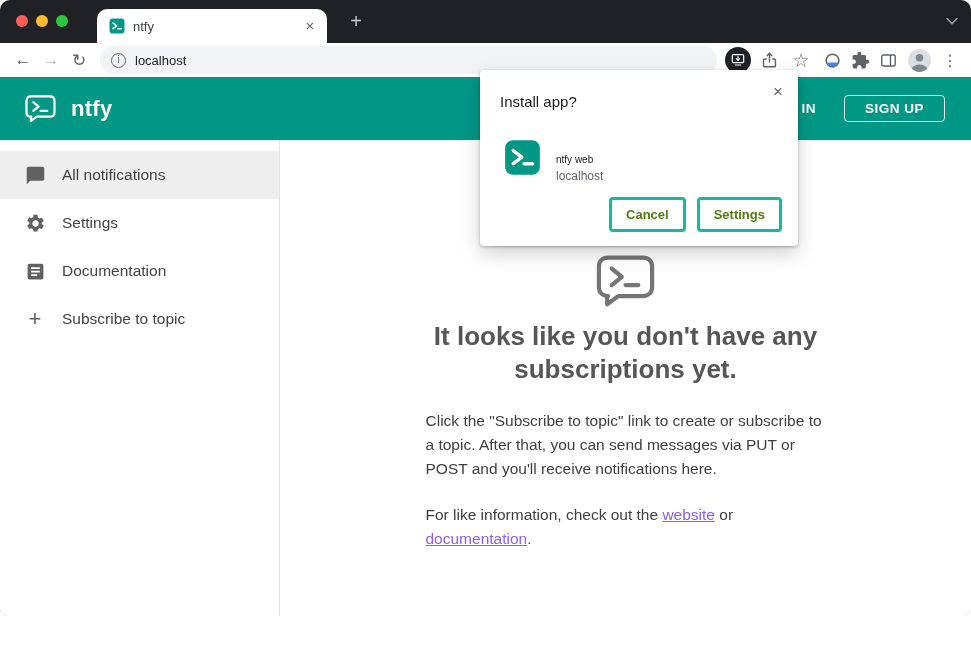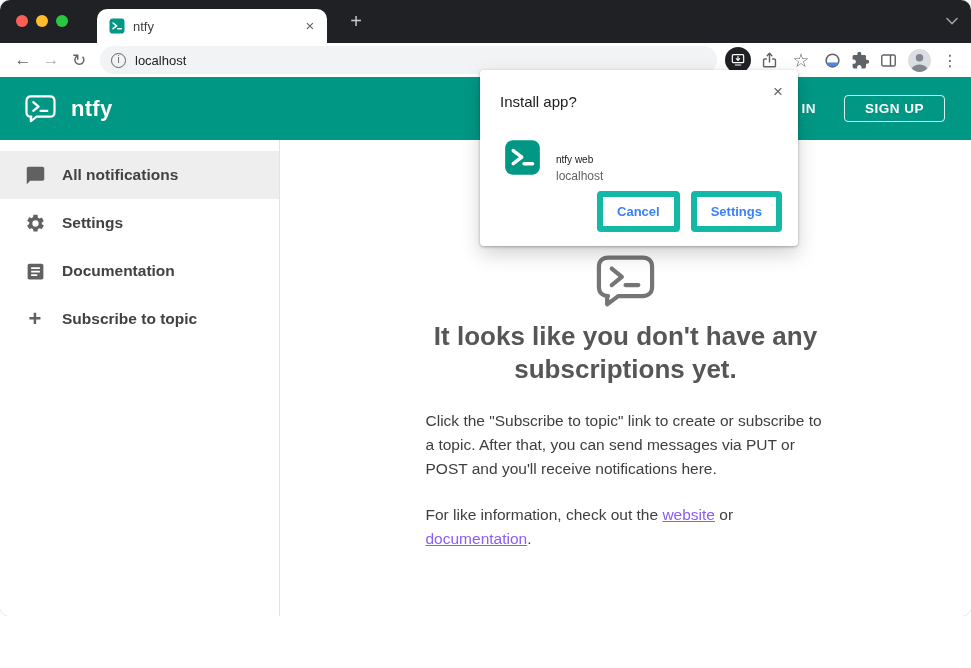--- a/index.html
+++ b/index.html
@@ -49,21 +49,21 @@
   .app-logo svg { width: 33px; height: 29px; color: #fff; display: block; }
   .brand { color: #fff; font-size: 22px; font-weight: 700; letter-spacing: .3px; }
   .spacer { flex: 1; }
   .signin { background: none; border: none; color: #fff; font-size: 13.5px; font-weight: 700;
             letter-spacing: .5px; padding: 10px 14px; font-family: inherit; cursor: pointer; }
   .signup { background: none; border: 1.5px solid rgba(255,255,255,.85); border-radius: 4px; color: #fff;
             font-size: 13.5px; font-weight: 700; letter-spacing: .5px; padding: 5px 20px; font-family: inherit; cursor: pointer; text-align: center; }
 
   
   .content { display: flex; height: 528px; background: #fff; }
-  .sidebar { width: 280px; border-right: 1px solid #e3e3e3; padding-top: 11px; flex: none; font-weight: bold; }
+  .sidebar { width: 280px; border-right: 1px solid #e3e3e3; padding-top: 11px; flex: none; }
   .side-item { height: 48px; display: flex; align-items: center; gap: 15px; padding: 0 16px 0 23px; cursor: pointer; }
   .side-item.selected { background: #eee; }
   .side-icon { width: 24px; display: flex; justify-content: center; flex: none; }
   .side-icon svg { width: 21px; height: 21px; display: block; }
   .side-plus { font-size: 22px; color: #616161; line-height: 1; }
   .side-label { font-size: 15.5px; color: #424242; }
 
   .main { flex: 1; display: flex; flex-direction: column; align-items: center; padding-top: 113px; }
   .big-logo svg { width: 63px; height: 55px; color: #757575; display: block; }
   .empty-title { width: 430px; margin-top: 12px; font-size: 26px; font-weight: 700; color: #565656;
@@ -75,22 +75,22 @@
   .install-dialog { position: absolute; left: 480px; top: 70px; width: 318px; height: 176px; background: #fff;
                     border-radius: 4px; padding: 23px 20px 14px; z-index: 40;
                     box-shadow: 0 1px 3px rgba(0,0,0,.3), 0 8px 20px rgba(0,0,0,.18); }
   .dlg-title { font-size: 15px; color: #202124; }
   .dlg-close { position: absolute; top: 12px; right: 15px; font-size: 17px; color: #5f6368; cursor: pointer; }
   .dlg-app { display: flex; align-items: center; gap: 15px; margin: 22px 0 0 4px; }
   .dlg-icon svg { width: 37px; height: 37px; color: #009885; display: block; }
   .dlg-app-name { font-size: 10px; color: #202124; margin-top: 22px; }
   .dlg-app-origin { font-size: 12px; color: #5f6368; margin-top: 4px; }
   .dlg-actions { position: absolute; right: 16px; bottom: 14px; display: flex; gap: 11px; }
-  .dlg-btn { min-width: 70px; padding: 7px 14px; border: 6px solid #14b8a6; border-radius: 4px; background: #fff;
-             color: #3b82f6; font-size: 13px; font-weight: 600; font-family: inherit; cursor: pointer; }
+  .dlg-btn { min-width: 70px; padding: 7px 14px; border: 3px solid #14b8a6; border-radius: 4px; background: #fff;
+             color: #4d7c0f; font-size: 13px; font-weight: 600; font-family: inherit; cursor: pointer; }
 </style>
 </head>
 <body>
 
 <svg width="0" height="0" style="position:absolute">
   <defs>
     <symbol id="ntfy-bubble" viewBox="0 0 68 60">
       <path d="M15 5 H53 C59 5 63 9 63 15 V37 C63 43 59 47 53 47 H26 L14 56 V47 H15 C9 47 5 43 5 37 V15 C5 9 9 5 15 5 Z" fill="none" stroke="currentColor" stroke-width="4.6" stroke-linejoin="round"></path>
       <path d="M19 17 L30 26 L19 35" fill="none" stroke="currentColor" stroke-width="4.6" stroke-linecap="round" stroke-linejoin="round"></path>
       <path d="M34 35 H48" stroke="currentColor" stroke-width="4.6" stroke-linecap="round"></path>

